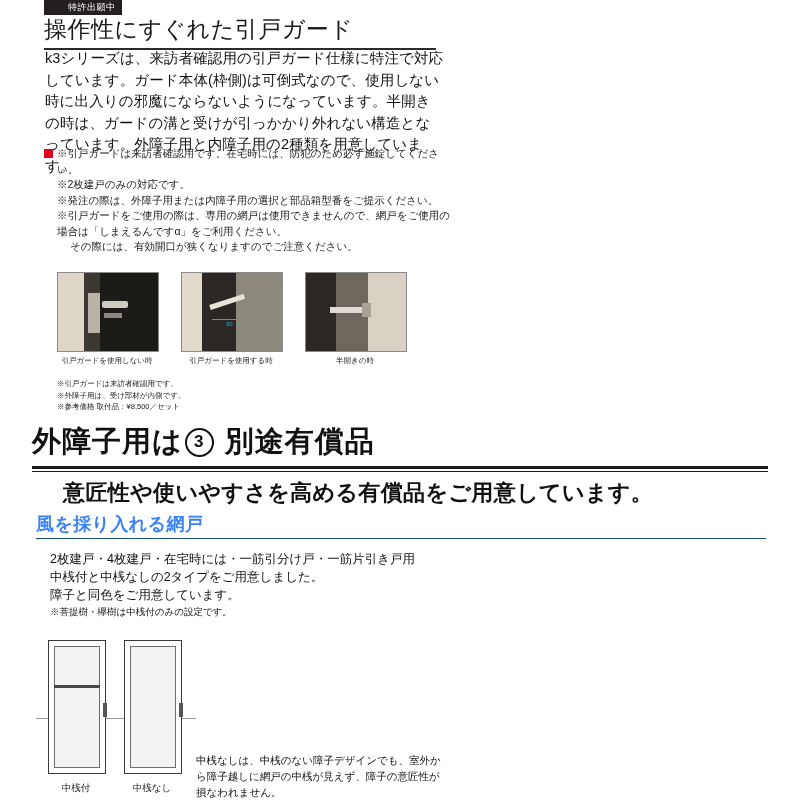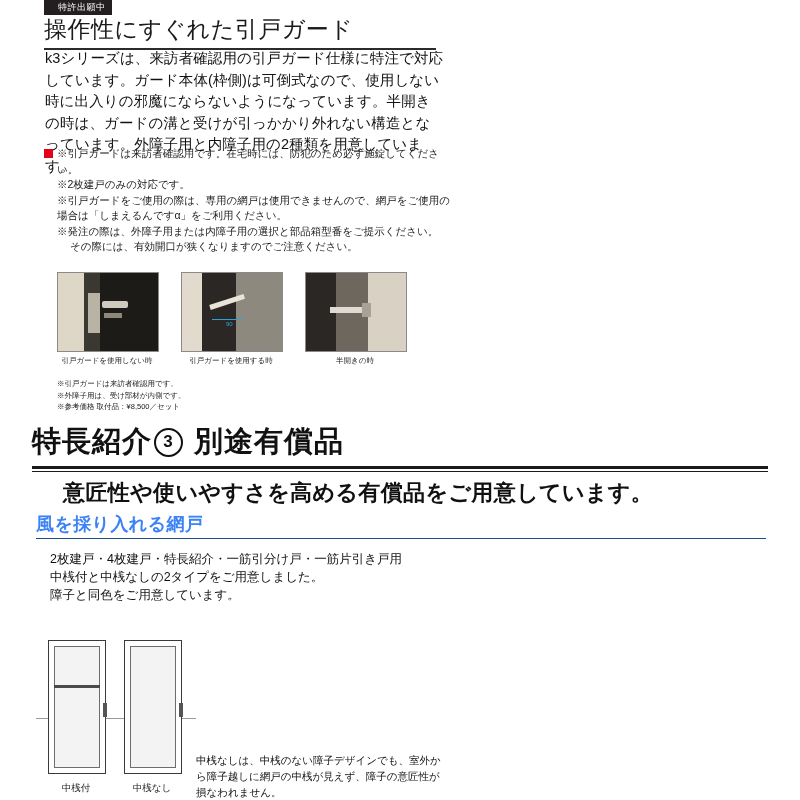--- a/index.html
+++ b/index.html
@@ -24,21 +24,21 @@
 
   
   .top-badge {
     position: absolute;
     left: 44px;
     top: 0px;
     background: #231f20;
     color: #ffffff;
     font-size: 9px;
     line-height: 12px;
-    padding: 1px 6px 2px 14px;
+    padding: 1px 6px 2px 24px;
     letter-spacing: 0.5px;
     white-space: nowrap;
   }
 
   
   .sec1-head {
     position: absolute;
     left: 44px;
     top: 14px;
     width: 420px;
@@ -309,22 +309,22 @@
   </div>
 
   <div class="sec1-body">k3シリーズは、来訪者確認用の引戸ガード仕様に特注で対応しています。ガード本体(枠側)は可倒式なので、使用しない時に出入りの邪魔にならないようになっています。半開きの時は、ガードの溝と受けが引っかかり外れない構造となっています。外障子用と内障子用の2種類を用意しています。</div>
 
   <div class="notes">
     <div class="note-row">
       <span class="note-marker"></span>
       <span class="note-first-text">※引戸ガードは来訪者確認用です。在宅時には、防犯のため必ず施錠してください。</span>
     </div>
     <div class="note-indent">※2枚建戸のみの対応です。</div>
+    <div class="note-indent">※発注の際は、外障子用または内障子用の選択と部品箱型番をご提示ください。</div>
     <div class="note-indent">※引戸ガードをご使用の際は、専用の網戸は使用できませんので、網戸をご使用の場合は「しまえるんですα」をご利用ください。</div>
-    <div class="note-indent">※発注の際は、外障子用または内障子用の選択と部品箱型番をご提示ください。</div>
     <div class="note-indent2">その際には、有効開口が狭くなりますのでご注意ください。</div>
   </div>
 
   <div class="photos">
 
     <div class="photo-cell c1">
       <div class="photo-frame">
         <div class="p1-bg"></div>
           <div class="p1-left"></div>
           <div class="p1-mid"></div>
@@ -364,37 +364,38 @@
   </div>
 
   <div class="photo-notes">
     <div>※引戸ガードは来訪者確認用です。</div>
     <div>※外障子用は、受け部材が内側です。</div>
     <div>※参考価格  取付品：¥8,500／セット</div>
   </div>
 
   <div class="sec2-head">
     <div class="sec2-title">
-      <span>特長紹介</span><span class="circled">3</span> <span>別途有償品</span>
+      <span>外障子用は</span><span class="circled">3</span> <span>別途有償品</span>
     </div>
     <div class="sec2-rule-thick"></div>
     <div class="sec2-rule-thin"></div>
   </div>
 
   <div class="sec2-lead">意匠性や使いやすさを高める有償品をご用意しています。</div>
 
   <div class="sec2-sub">
     <div class="sub-title">風を採り入れる網戸</div>
     <div class="sub-rule"></div>
   </div>
 
   <div class="sec2-body">
-    <div>2枚建戸・4枚建戸・特長紹介・一筋引分け戸・一筋片引き戸用</div>
+    <div>2枚建戸・4枚建戸・在宅時には・一筋引分け戸・一筋片引き戸用</div>
     <div>中桟付と中桟なしの2タイプをご用意しました。</div>
     <div>障子と同色をご用意しています。</div>
+    <div class="small">※菩提樹・欅樹は中桟付のみの設定です。</div>
   </div>
 
   <div class="diagram-rule"></div>
 
   <div class="door-fig d1">
     <div class="inner"></div>
     <div class="mullion"></div>
     <div class="handle"></div>
   </div>
   <div class="door-fig d2">

